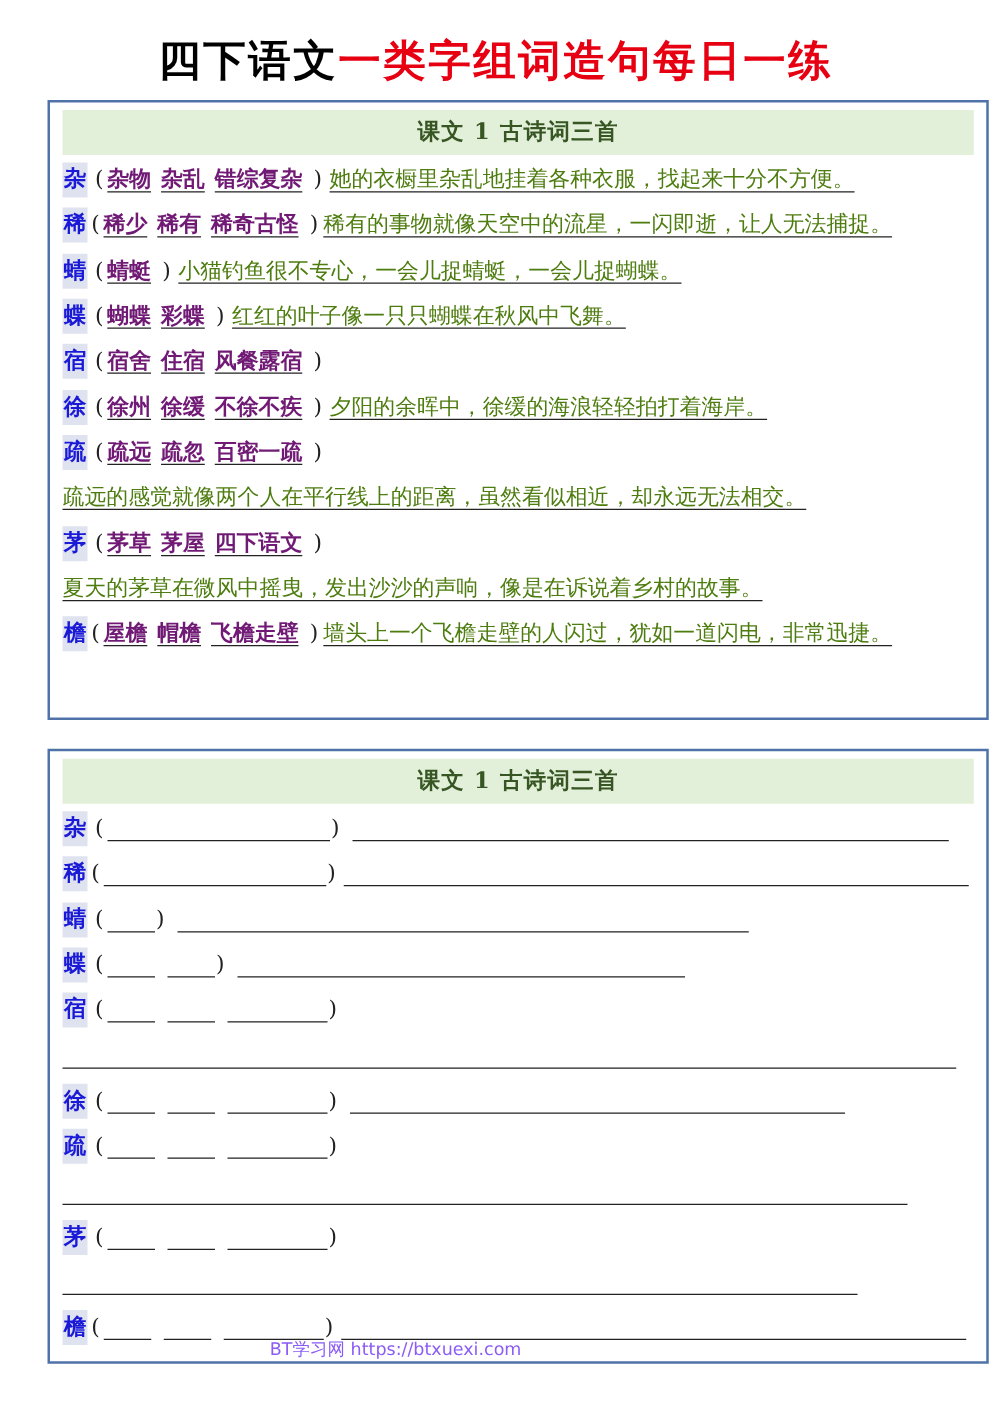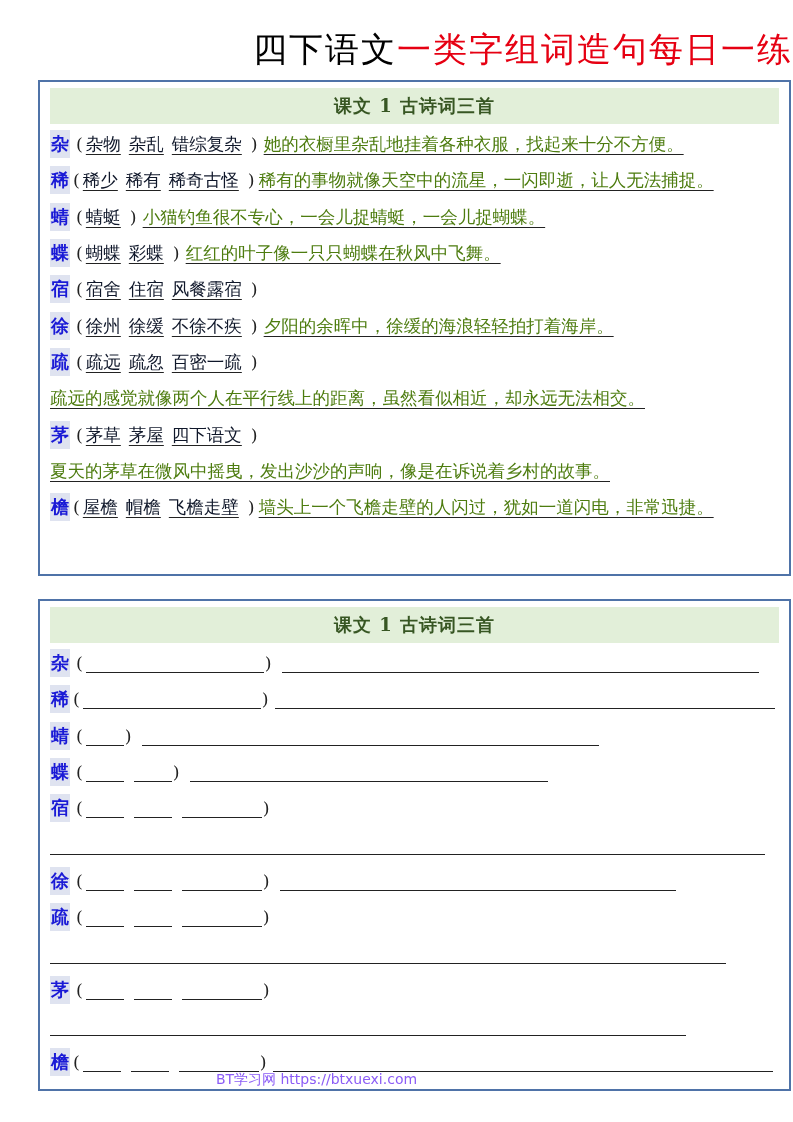--- a/index.html
+++ b/index.html
@@ -1,22 +1,22 @@
 <!DOCTYPE html>
 <html><head>
 <meta charset="utf-8">
 <style>
   * { box-sizing: border-box; margin: 0; padding: 0; }
   body {
     width: 793px; height: 1122px; background: #ffffff;
     font-family: "DejaVu Serif", serif; position: relative; overflow: hidden;
   }
   .title {
-    position: absolute; top: 26px; left: 0; width: 793px; text-align: right;
-    font-size: 34px; font-weight: normal; letter-spacing: 2px; line-height: 46px;
+    position: absolute; top: 26px; left: 0; width: 793px; text-align: center;
+    font-size: 34px; font-weight: bold; letter-spacing: 2px; line-height: 46px;
   }
   .title .t-black { color: #000000; }
   .title .t-red { color: #e60012; }
   .panel {
     position: absolute; left: 38px; width: 753px;
     border: 2px solid #4f73a8; background: #fff;
     padding: 6px 10px 0 10px;
   }
   .panel-1 { top: 80px; height: 496px; }
   .panel-2 { top: 599px; height: 492px; }
@@ -29,22 +29,22 @@
     height: 36.3px; display: flex; align-items: center; white-space: nowrap;
     font-size: 17.5px; line-height: 24px; position: relative;
   }
   .char {
     display: inline-block; background: #dfe3f0; color: #1a1ad6;
     font-weight: bold; font-size: 18px; padding: 0 1px; height: 28px; line-height: 28px;
   }
   .paren { color: #222; margin: 0 3px 0 6px; }
   .paren.close { margin: 0 6px 0 1px; }
   .word {
-    color: #0f172a; text-decoration: underline; text-decoration-color: #222;
-    text-underline-offset: 4px; margin-right: 8px;
+    color: #701a75; text-decoration: underline; text-decoration-color: #222;
+    text-underline-offset: 4px; margin-right: 8px; font-weight: bold;
   }
   .word:last-of-type { margin-right: 0; }
   .sent {
     color: #4d7c0f; text-decoration: underline; text-decoration-color: #222;
     text-underline-offset: 4px; padding-right: 4px;
   }
   .blank {
     display: inline-block; border-bottom: 1.5px solid #222; height: 20px;
     margin-right: 10px;
   }

